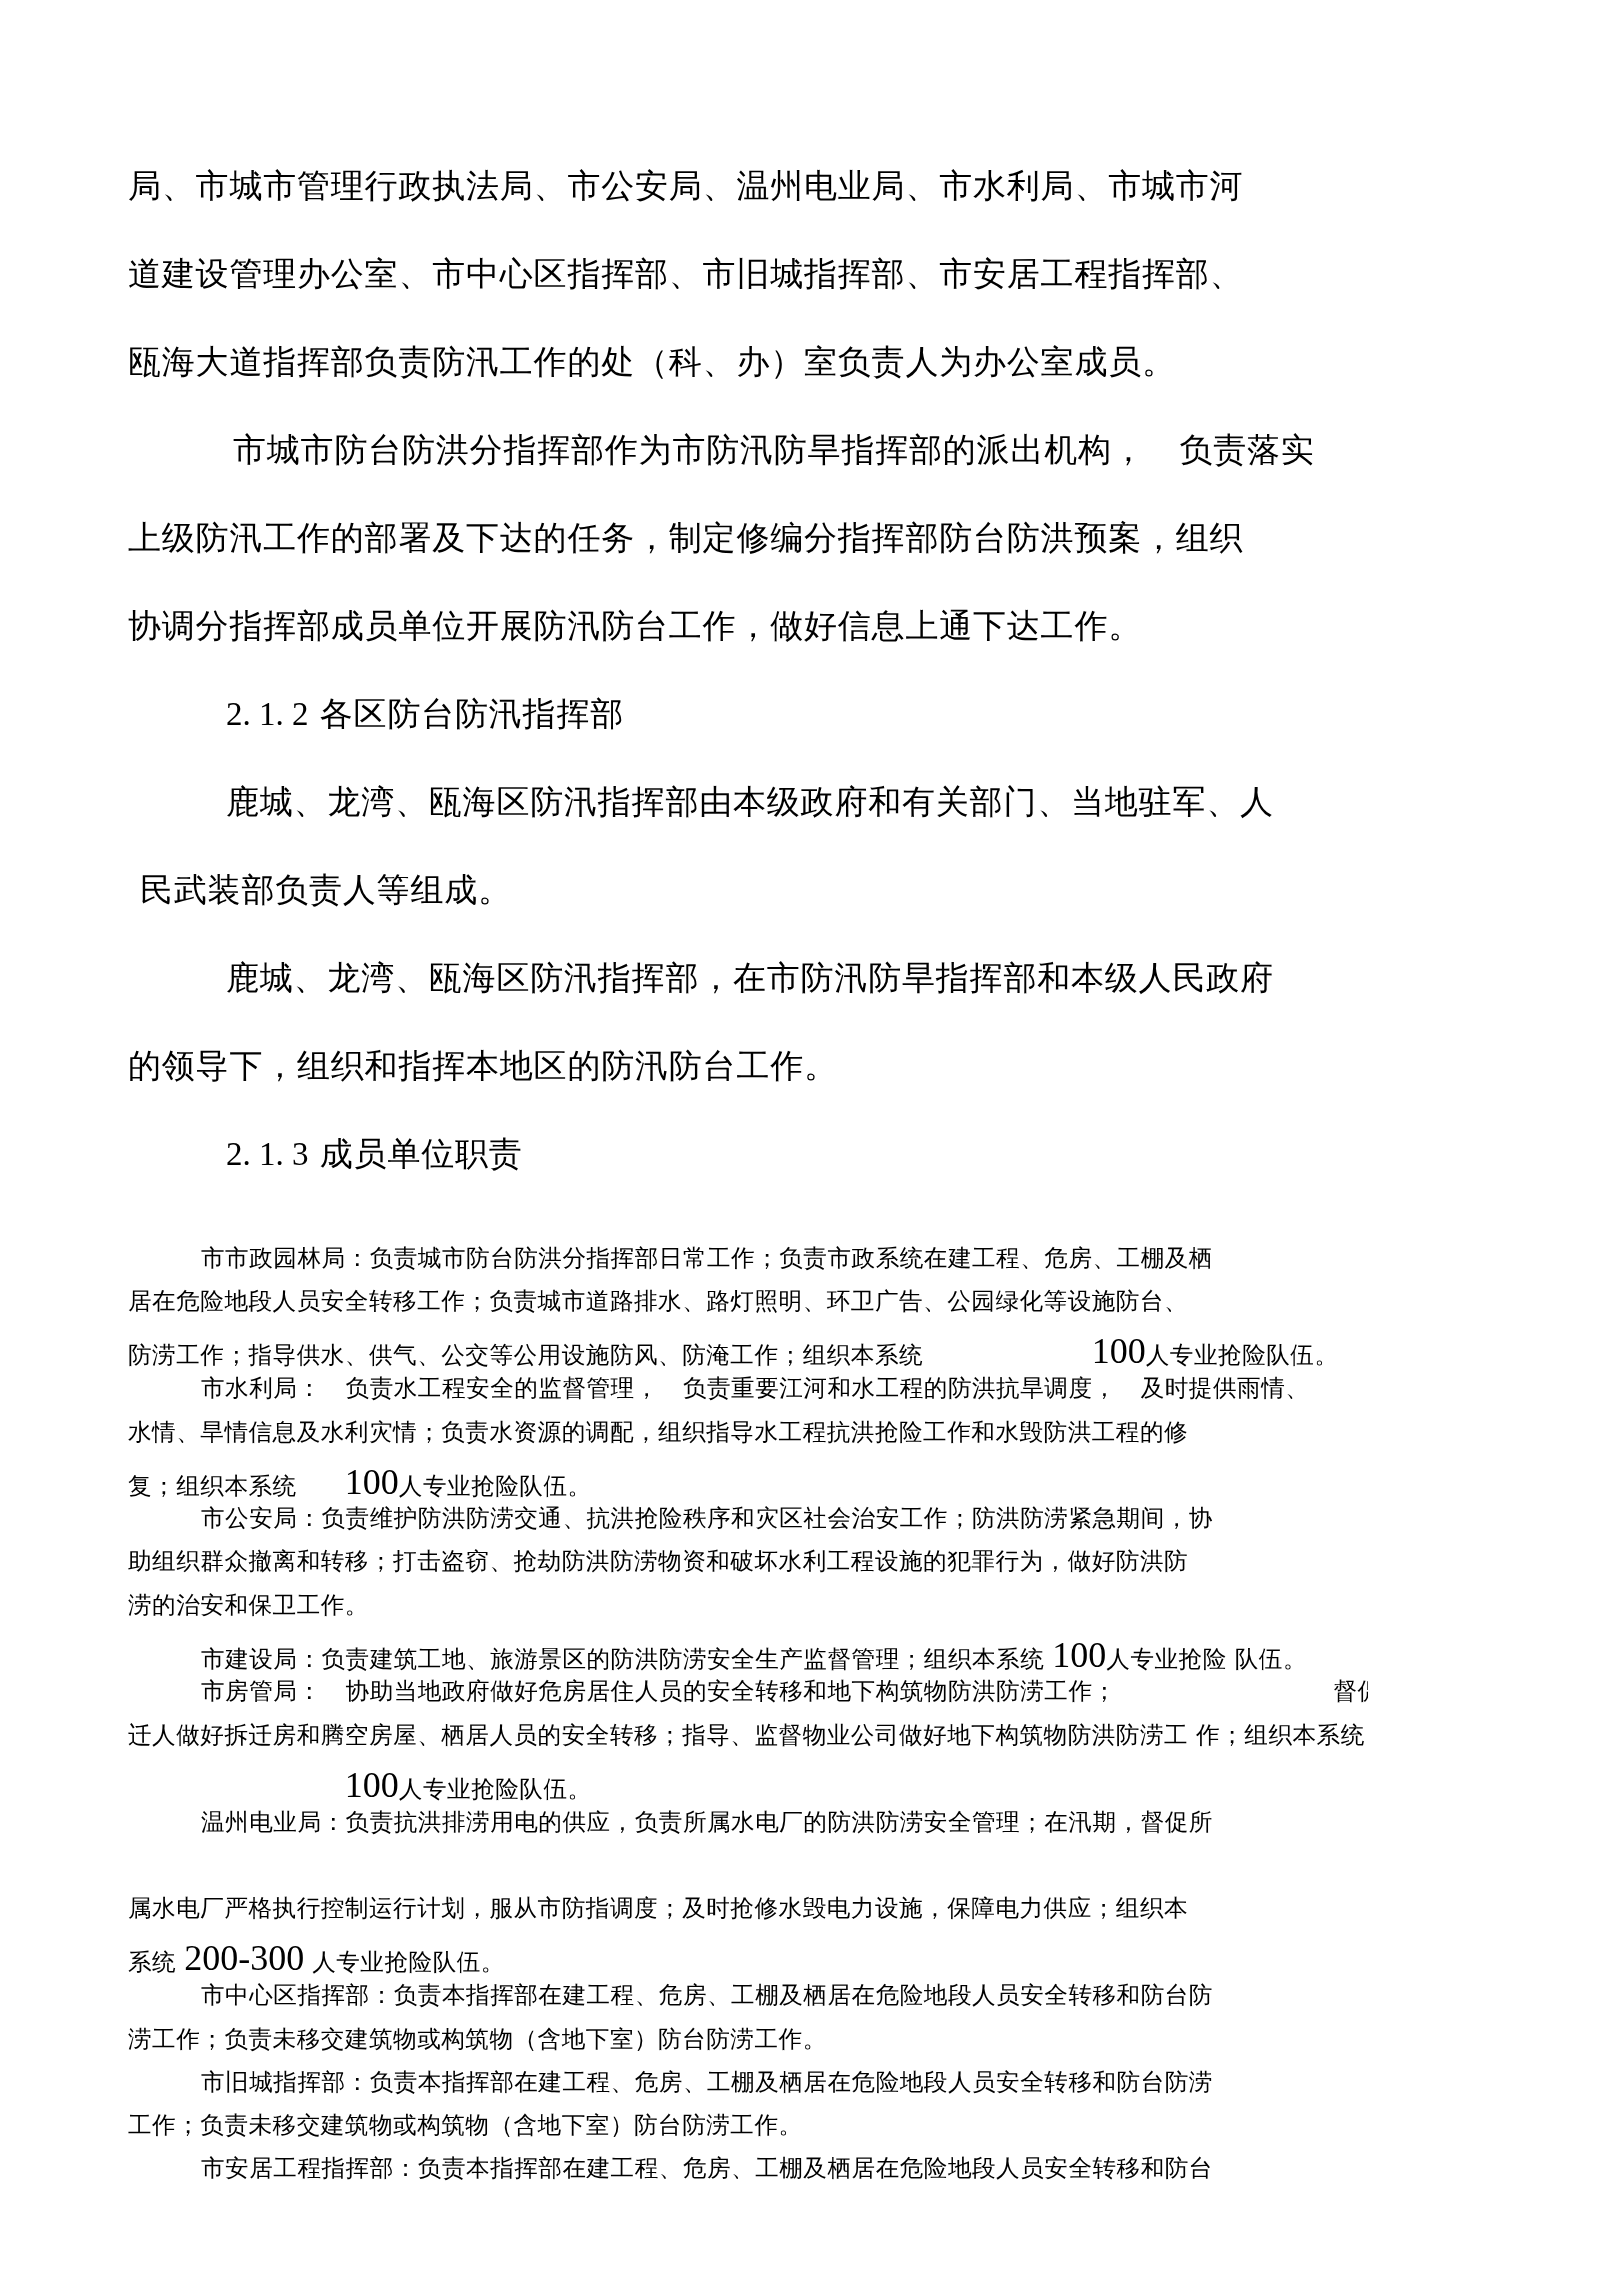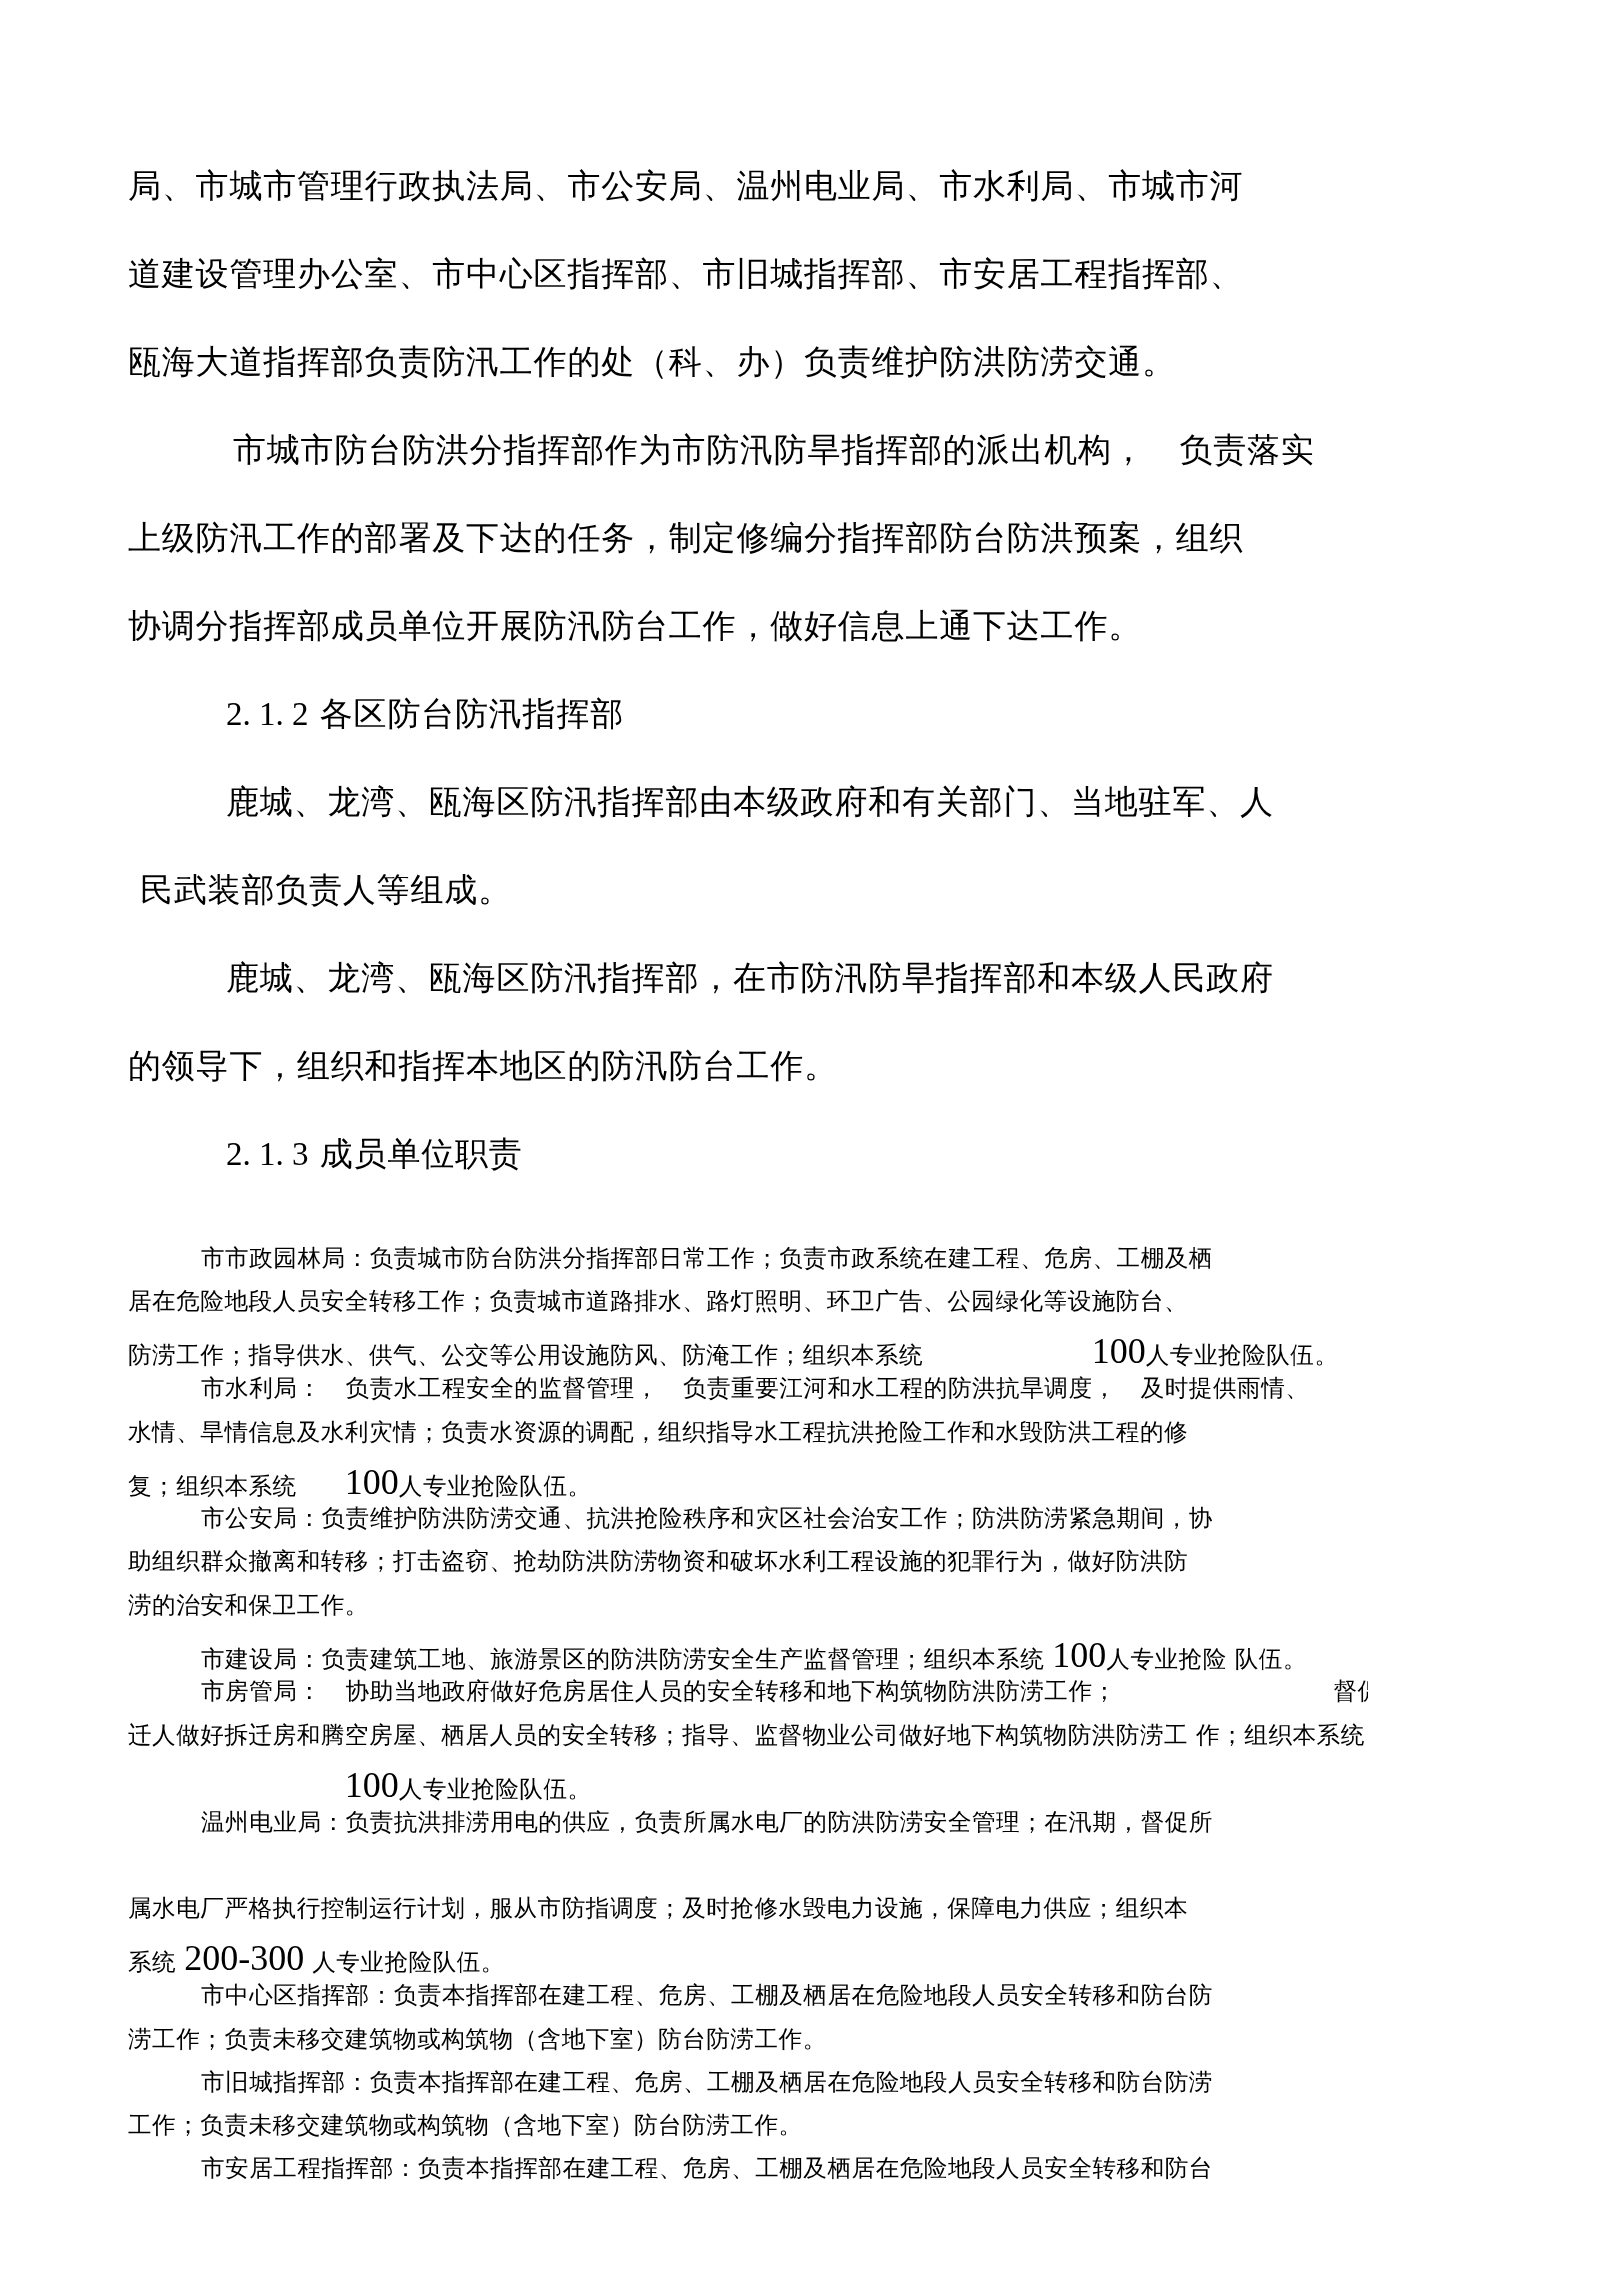--- a/index.html
+++ b/index.html
@@ -24,21 +24,21 @@
   .sec-large .num { font-size: 33px; }
   .sec-small .num { font-size: 36px; }
 </style>
 </head>
 <body>
 
 <div class="page" style="background: rgb(255, 255, 255); color: rgb(0, 0, 0);">
   <section id="sec-large">
       <div class="doc-line sec-large" style="top: 169px; left: 128px;"><span>局、市城市管理行政执法局、市公安局、温州电业局、市水利局、市城市河</span></div>
       <div class="doc-line sec-large" style="top: 257px; left: 128px;"><span>道建设管理办公室、市中心区指挥部、市旧城指挥部、市安居工程指挥部、</span></div>
-      <div class="doc-line sec-large" style="top: 345px; left: 128px;"><span>瓯海大道指挥部负责防汛工作的处（科、办）负责维护防洪防涝交通。</span></div>
+      <div class="doc-line sec-large" style="top: 345px; left: 128px;"><span>瓯海大道指挥部负责防汛工作的处（科、办）室负责人为办公室成员。</span></div>
       <div class="doc-line sec-large" style="top: 433px; left: 226px; margin-left: 7px;"><span>市城市防台防洪分指挥部作为市防汛防旱指挥部的派出机构，　负责落实</span></div>
       <div class="doc-line sec-large" style="top: 521px; left: 128px;"><span>上级防汛工作的部署及下达的任务，制定修编分指挥部防台防洪预案，组织</span></div>
       <div class="doc-line sec-large" style="top: 609px; left: 128px;"><span>协调分指挥部成员单位开展防汛防台工作，做好信息上通下达工作。</span></div>
       <div class="doc-line sec-large" style="top: 697px; left: 226px;"><span class="num">2. 1. 2</span><span> 各区防台防汛指挥部</span></div>
       <div class="doc-line sec-large" style="top: 785px; left: 226px;"><span>鹿城、龙湾、瓯海区防汛指挥部由本级政府和有关部门、当地驻军、人</span></div>
       <div class="doc-line sec-large" style="top: 873px; left: 140px;"><span>民武装部负责人等组成。</span></div>
       <div class="doc-line sec-large" style="top: 961px; left: 226px;"><span>鹿城、龙湾、瓯海区防汛指挥部，在市防汛防旱指挥部和本级人民政府</span></div>
       <div class="doc-line sec-large" style="top: 1049px; left: 128px;"><span>的领导下，组织和指挥本地区的防汛防台工作。</span></div>
       <div class="doc-line sec-large" style="top: 1137px; left: 226px;"><span class="num">2. 1. 3</span><span> 成员单位职责</span></div>
     </section>

